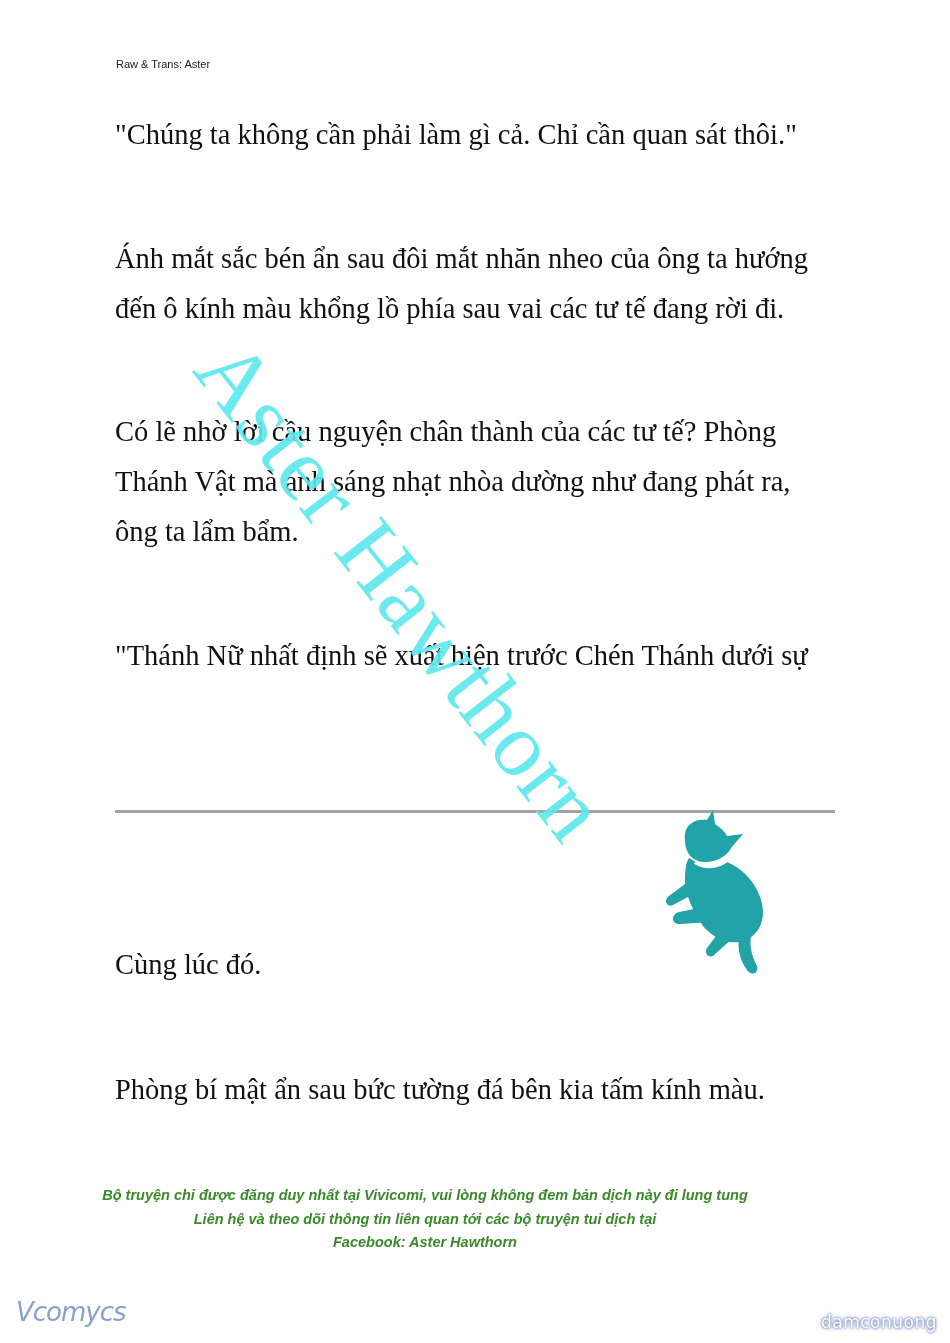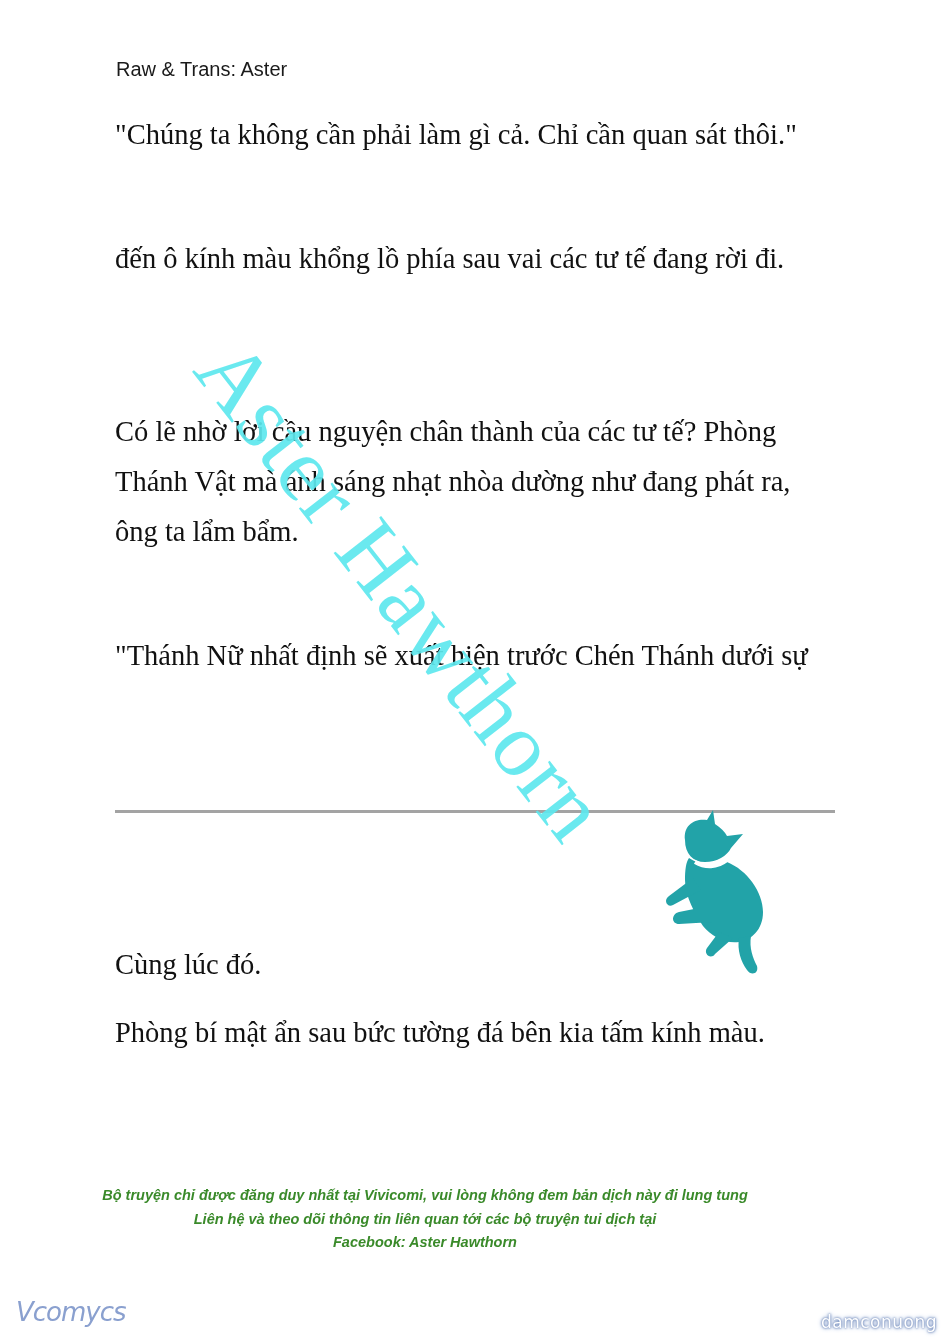--- a/index.html
+++ b/index.html
@@ -11,21 +11,21 @@
       width: 950px;
       height: 1343px;
       position: relative;
       overflow: hidden;
     }
     .credit {
       position: absolute;
       left: 116px;
       top: 58px;
       font-family: "Liberation Sans", sans-serif;
-      font-size: 20px;
+      font-size: 11px;
       color: #1a1a1a;
     }
     .para {
       position: absolute;
       left: 115px;
       font-family: "Liberation Serif", serif;
       font-size: 28.5px;
       line-height: 50px;
       color: #111111;
       white-space: nowrap;
@@ -98,40 +98,41 @@
 </head>
 <body>
 
 <div class="credit">Raw &amp; Trans: Aster</div>
 
 <div class="para" style="top:110px;">
   <span class="line">"Chúng ta không cần phải làm gì cả. Chỉ cần quan sát thôi."</span>
 </div>
 
 <div class="para" style="top:234px;">
+  <span class="line">Ánh mắt sắc bén ẩn sau đôi mắt nhăn nheo của ông ta hướng</span>
   <span class="line">đến ô kính màu khổng lồ phía sau vai các tư tế đang rời đi.</span>
 </div>
 
 <div class="para" style="top:407px;">
   <span class="line">Có lẽ nhờ lời cầu nguyện chân thành của các tư tế? Phòng</span>
   <span class="line">Thánh Vật mà ánh sáng nhạt nhòa dường như đang phát ra,</span>
   <span class="line">ông ta lẩm bẩm.</span>
 </div>
 
 <div class="para" style="top:631px;">
   <span class="line">"Thánh Nữ nhất định sẽ xuất hiện trước Chén Thánh dưới sự</span>
 </div>
 
 <div class="rule"></div>
 
 <div class="para" style="top:940px;">
   <span class="line">Cùng lúc đó.</span>
 </div>
 
-<div class="para" style="top:1008px;">
+<div class="para" style="top:1065px;">
   <span class="line">Phòng bí mật ẩn sau bức tường đá bên kia tấm kính màu.</span>
 </div>
 
 <div class="watermark">Aster Hawthorn</div>
 
 <svg class="cat" viewBox="0 0 125 180" xmlns="http://www.w3.org/2000/svg">
   <g fill="#22a3a8">
 
     <path d="M30 40 C 28 25, 40 18, 52 20 L 58 10 L 60 24 C 66 28, 70 32, 72 36 L 88 34 L 76 48 C 72 56, 62 62, 50 62 C 38 62, 30 54, 30 40 Z"></path>
 

